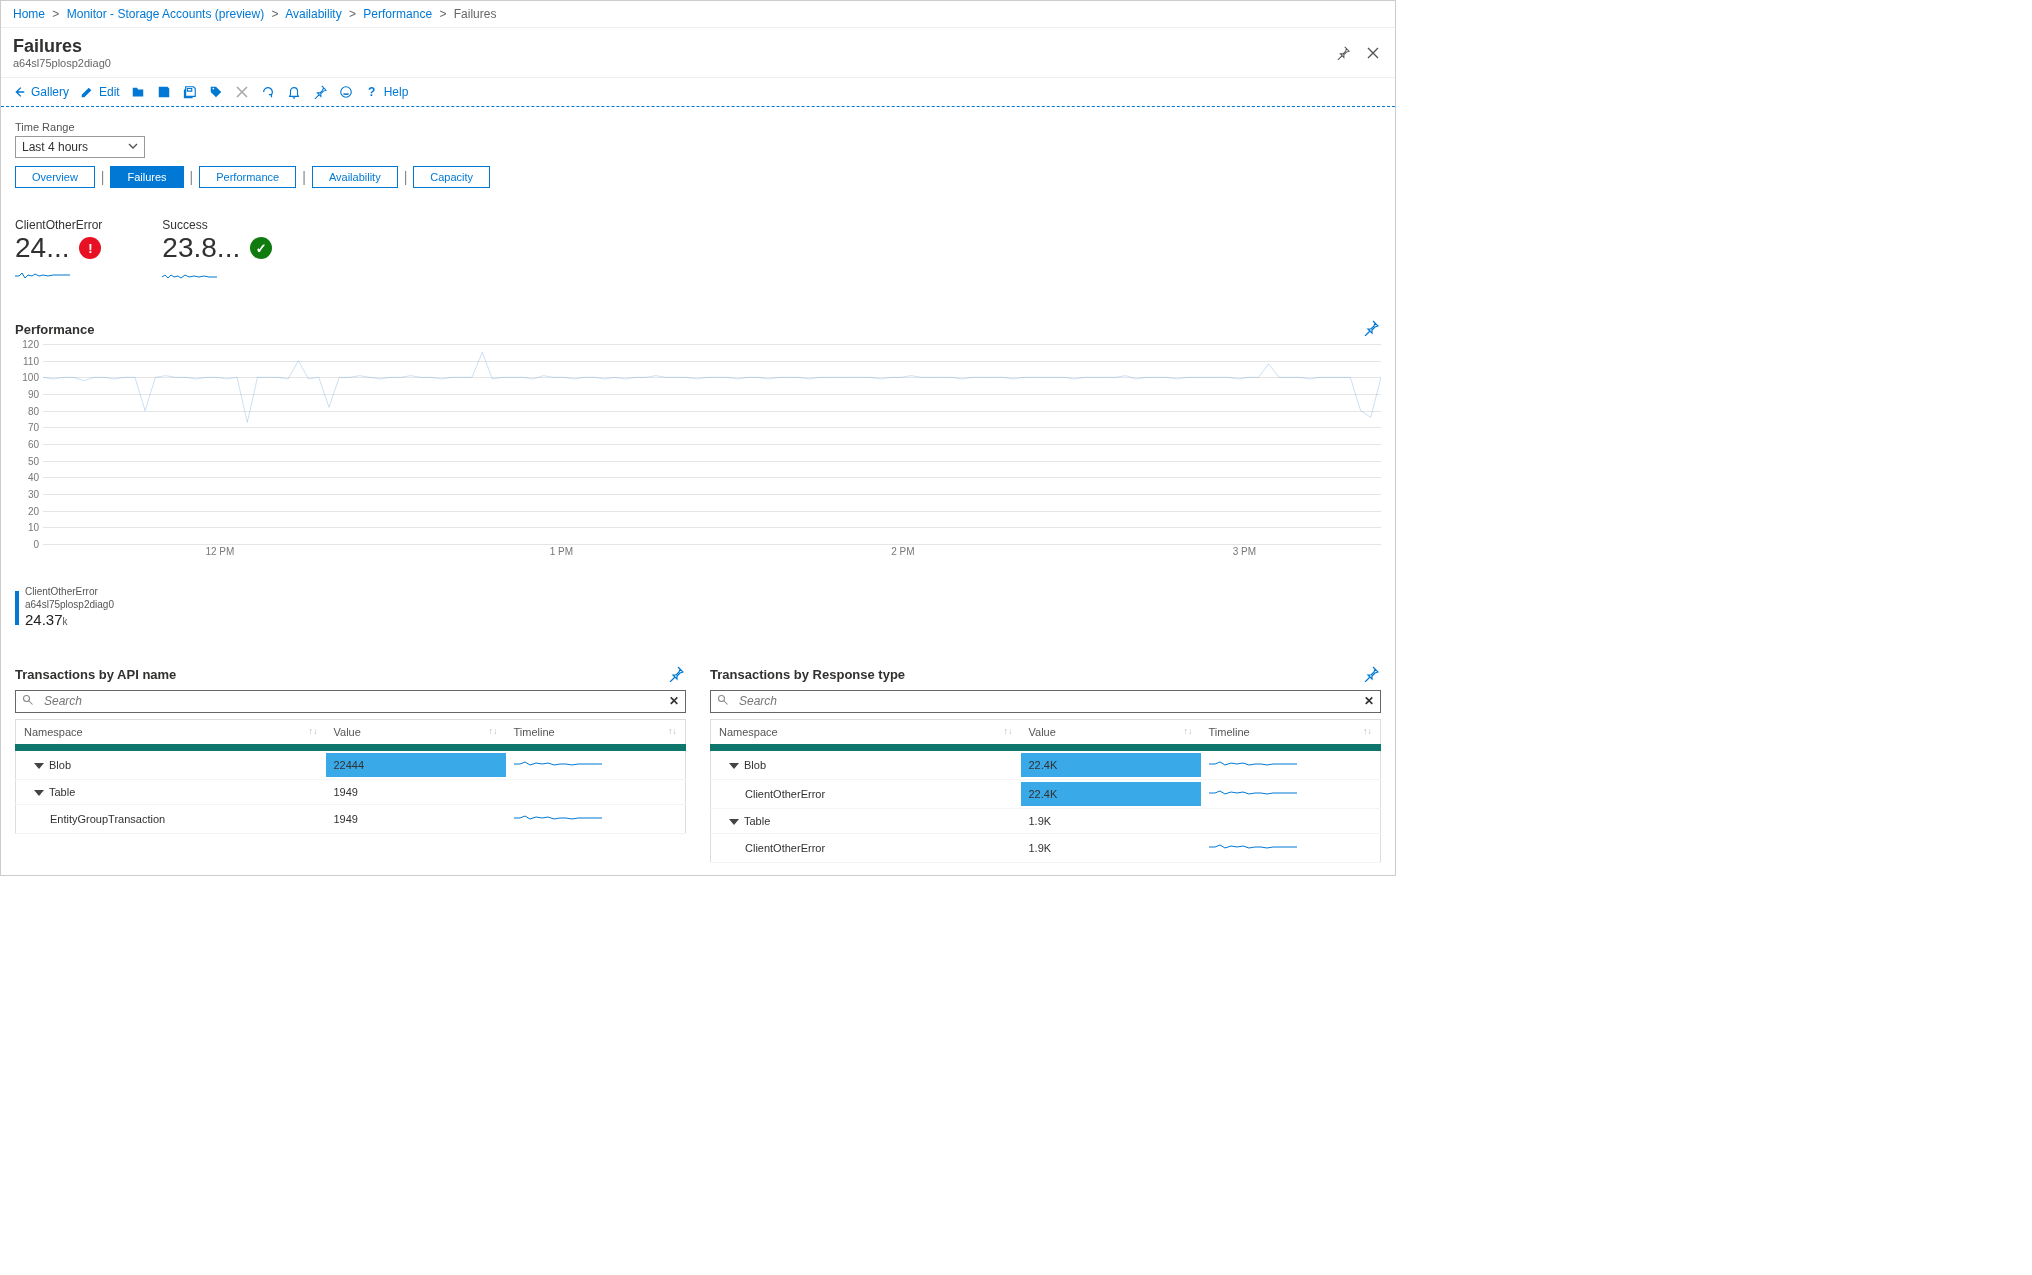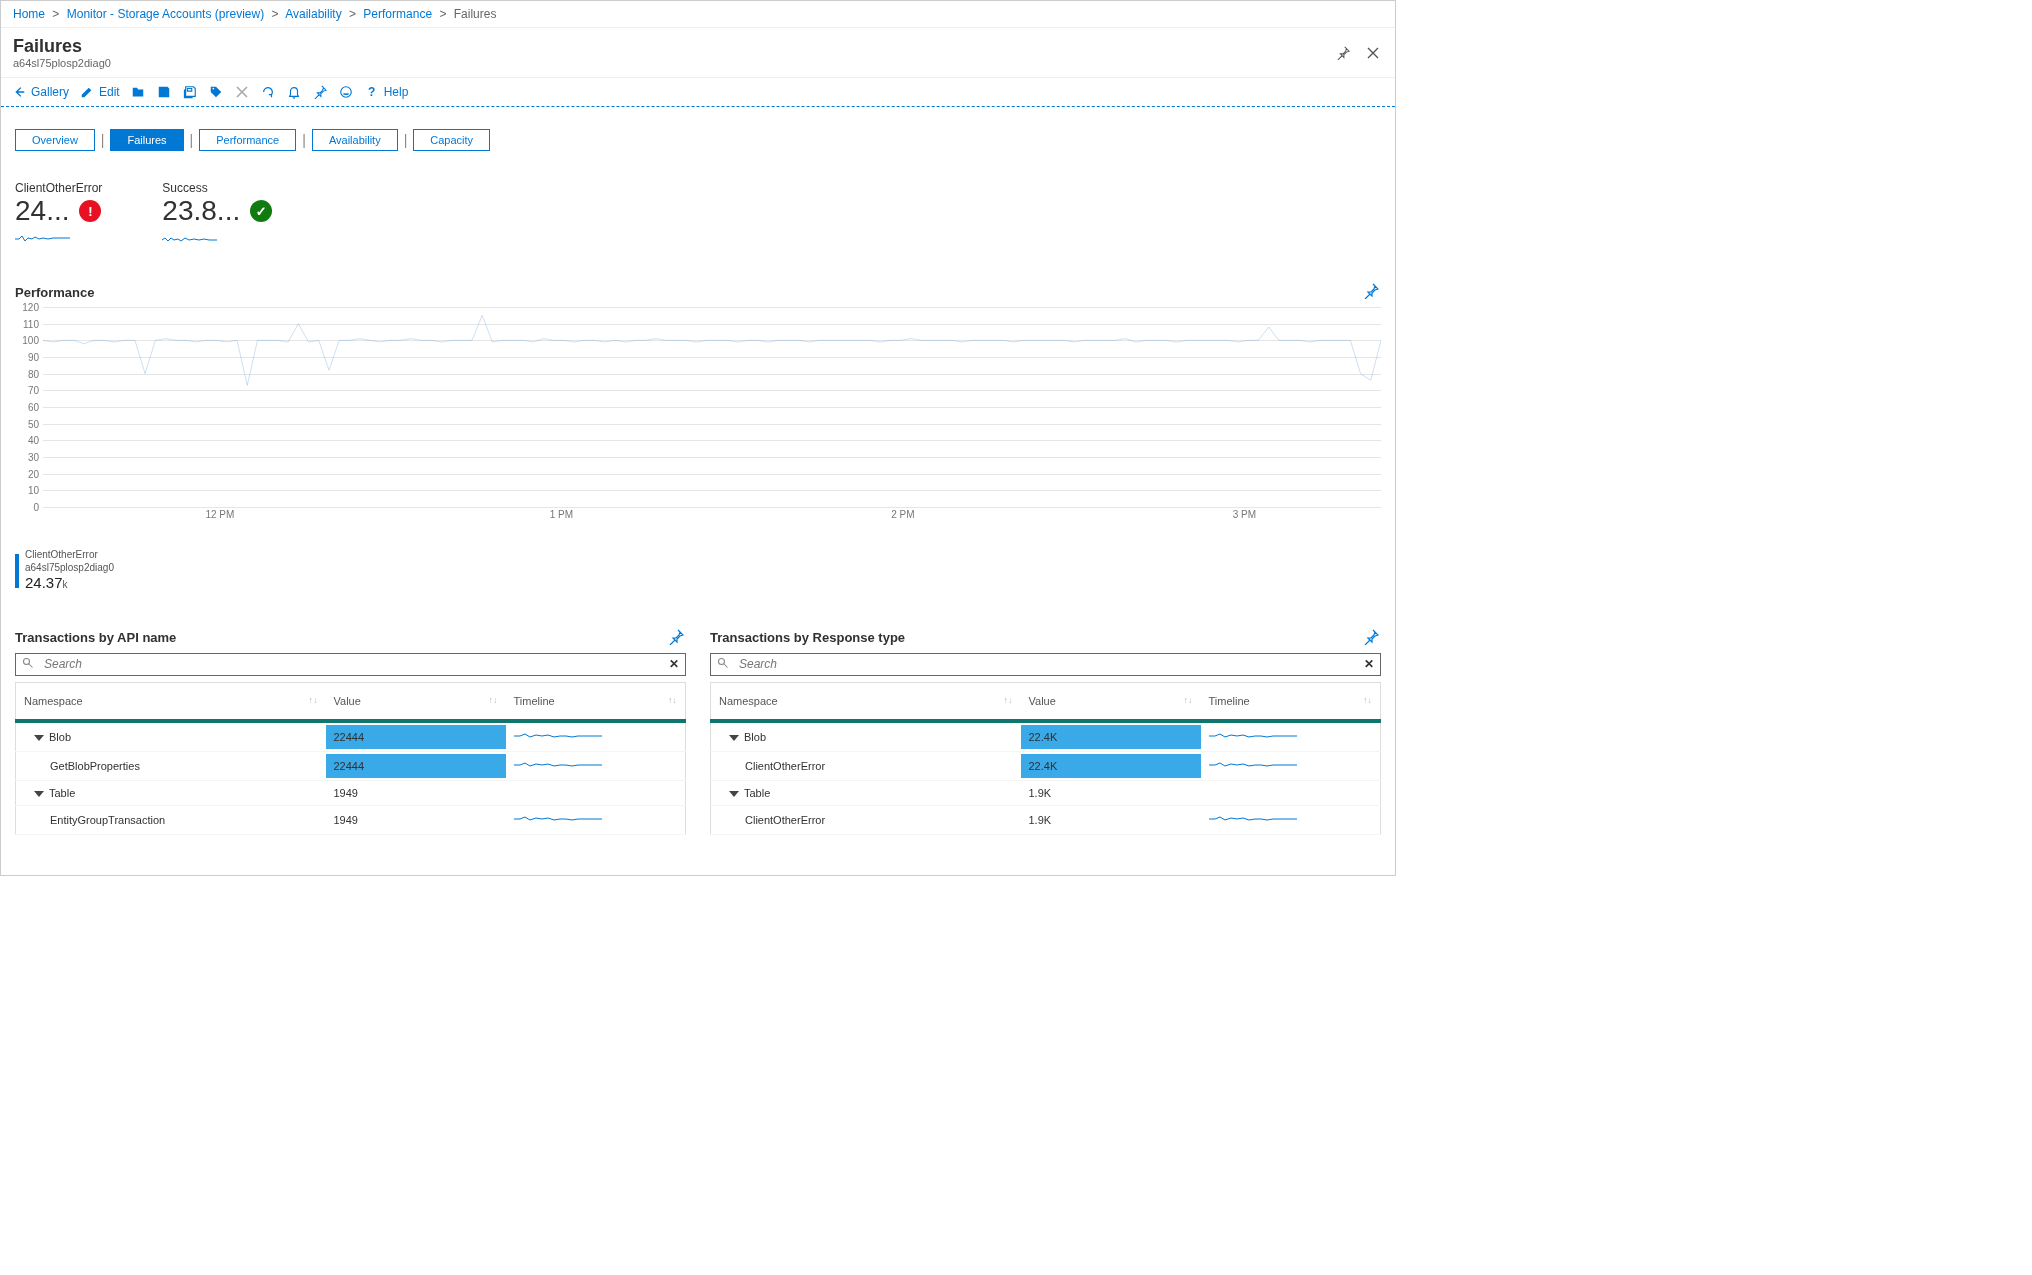--- a/index.html
+++ b/index.html
@@ -70,21 +70,21 @@
 
   
   .two-col { display:flex; gap:24px; margin-top: 36px; }
   .col { flex:1; min-width:0;}
 
   .searchbox { display:flex; align-items:center; border:1px solid #666; padding:3px 6px; margin-top:6px; gap:10px; }
   .searchbox input { border:none; outline:none; flex:1; font-size:12px; font-style:italic; color:#666; }
   .searchbox .sx { color:#333; cursor:pointer; font-weight:bold;}
 
   table.grid { width:100%; border-collapse:collapse; margin-top:6px; border:1px solid #ddd;}
-  table.grid th { text-align:left; font-weight:400; font-size:11px; color:#555; padding:12px 8px; border-bottom:4px solid #0f766e;}
+  table.grid th { text-align:left; font-weight:400; font-size:11px; color:#555; padding:6px 8px; border-bottom:7px solid #0f766e;}
   table.grid th .sort { float:right; color:#bbb; font-size:9px;}
   table.grid td { padding:6px 8px; font-size:11px; border-bottom:1px solid #f4f4f4;}
   table.grid td.ns { padding-left:18px;}
   table.grid td.ns.child { padding-left:34px;}
   .caret { display:inline-block; width:0; height:0; border-left:5px solid transparent; border-right:5px solid transparent; border-top:6px solid #444; margin-right:5px; vertical-align:middle;}
   .valcell { position:relative; width:180px;}
   .valbar { position:absolute; left:0; top:2px; bottom:2px; background:#3aa9e8;}
   .valtxt { position:relative; z-index:1;}
   .tlcell { width:180px;}
   .tlspark { width:100px; height:14px;}
@@ -193,20 +193,31 @@
         </svg>
     </span>
     <div class="tb-item">
       <span class="tb-icon" style="color:#0078d4;font-weight:bold;">?</span>
       <span>Help</span>
     </div>
   </div>
 
   <div class="content">
 
+    <div>
+      <div class="field-label">Time Range</div>
+      <div class="dropdown">
+        <span>Last 4 hours</span>
+        <span>
+          <svg width="10" height="10" viewBox="0 0 10 10">
+              <path fill="none" stroke="#555" stroke-width="1.4" d="M1 3l4 4 4-4"></path>
+            </svg>
+        </span>
+      </div>
+    </div>
 
     <div class="tabs">
       <div class="tab">Overview</div>
       <span class="tab-sep">|</span>
       <div class="tab active">Failures</div>
       <span class="tab-sep">|</span>
       <div class="tab">Performance</div>
       <span class="tab-sep">|</span>
       <div class="tab">Availability</div>
       <span class="tab-sep">|</span>
@@ -325,27 +336,20 @@
             </thead>
           <tbody id="api-tbody">
               <tr>
                 <td class="ns"><span class="caret"></span>Blob</td>
                 <td class="valcell"><div class="valbar" style="width: 100%;"></div><span class="valtxt">22444</span></td>
                 <td class="tlcell"><svg class="tlspark" viewBox="0 0 100 14">
                     <path fill="none" stroke="#0078d4" stroke-width="1" d="M0 7l6 0 5-2 5 3 6-2 6 1 6-1 6 2 6-1 6 0 6 1 6-1 6 0 6 0 6 0 6 0"></path>
                   </svg></td>
               </tr>
               <tr>
-                <td class="ns child">GetBlobProperties</td>
-                <td class="valcell"><div class="valbar" style="width: 100%;"></div><span class="valtxt">22444</span></td>
-                <td class="tlcell"><svg class="tlspark" viewBox="0 0 100 14">
-                    <path fill="none" stroke="#0078d4" stroke-width="1" d="M0 7l6 0 5-2 5 3 6-2 6 1 6-1 6 2 6-1 6 0 6 1 6-1 6 0 6 0 6 0 6 0"></path>
-                  </svg></td>
-              </tr>
-              <tr>
                 <td class="ns"><span class="caret"></span>Table</td>
                 <td class="valcell"><span class="valtxt">1949</span></td>
                 <td class="tlcell"></td>
               </tr>
               <tr>
                 <td class="ns child">EntityGroupTransaction</td>
                 <td class="valcell"><span class="valtxt">1949</span></td>
                 <td class="tlcell"><svg class="tlspark" viewBox="0 0 100 14">
                     <path fill="none" stroke="#0078d4" stroke-width="1" d="M0 7l6 0 5-2 5 3 6-2 6 1 6-1 6 2 6-1 6 0 6 1 6-1 6 0 6 0 6 0 6 0"></path>
                   </svg></td>

